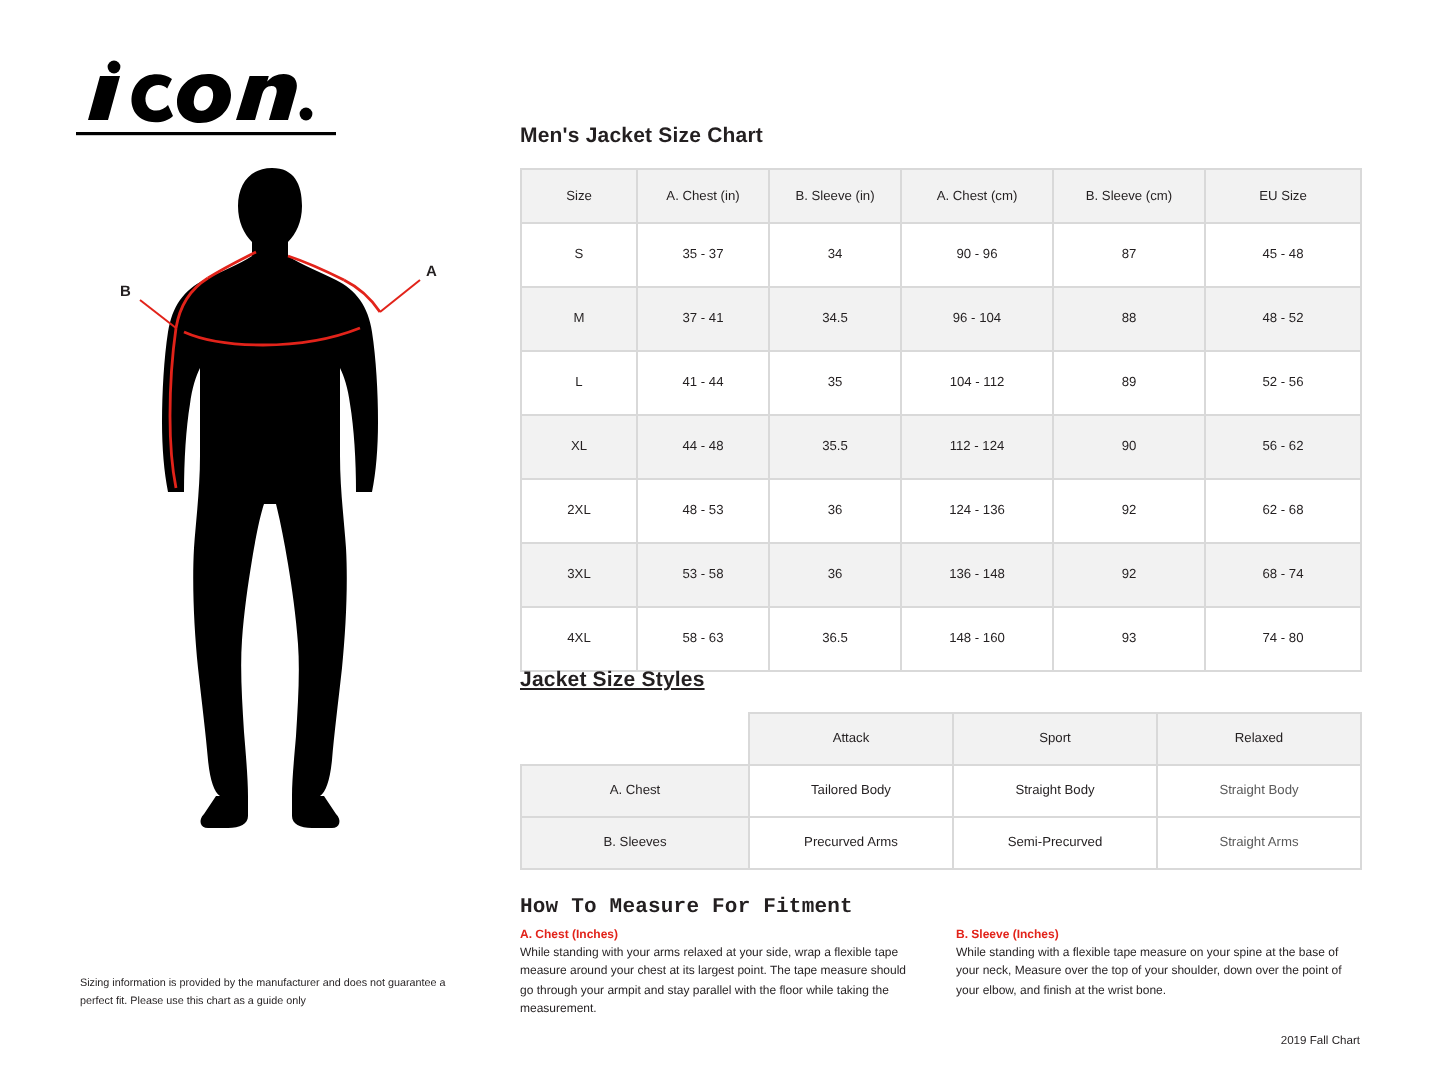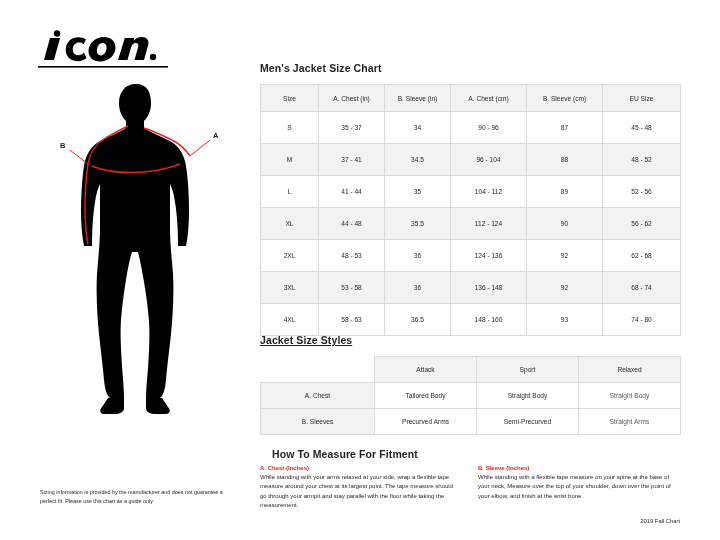--- a/index.html
+++ b/index.html
@@ -142,22 +142,23 @@
   #styles-table td.rowhdr {
     background: #f2f2f2;
   }
   #styles-table td.relaxed {
     color: #5a5a5a;
   }
 
   
   #measure-title {
     position: absolute;
-    left: 12px;
+    left: 0;
     top: 448px;
+    font-family: Liberation Mono, monospace;
   }
   .measure-cols {
     position: absolute;
     left: 0;
     top: 465px;
     width: 420px;
     display: flex;
     gap: 18px;
   }
   .measure-col {

